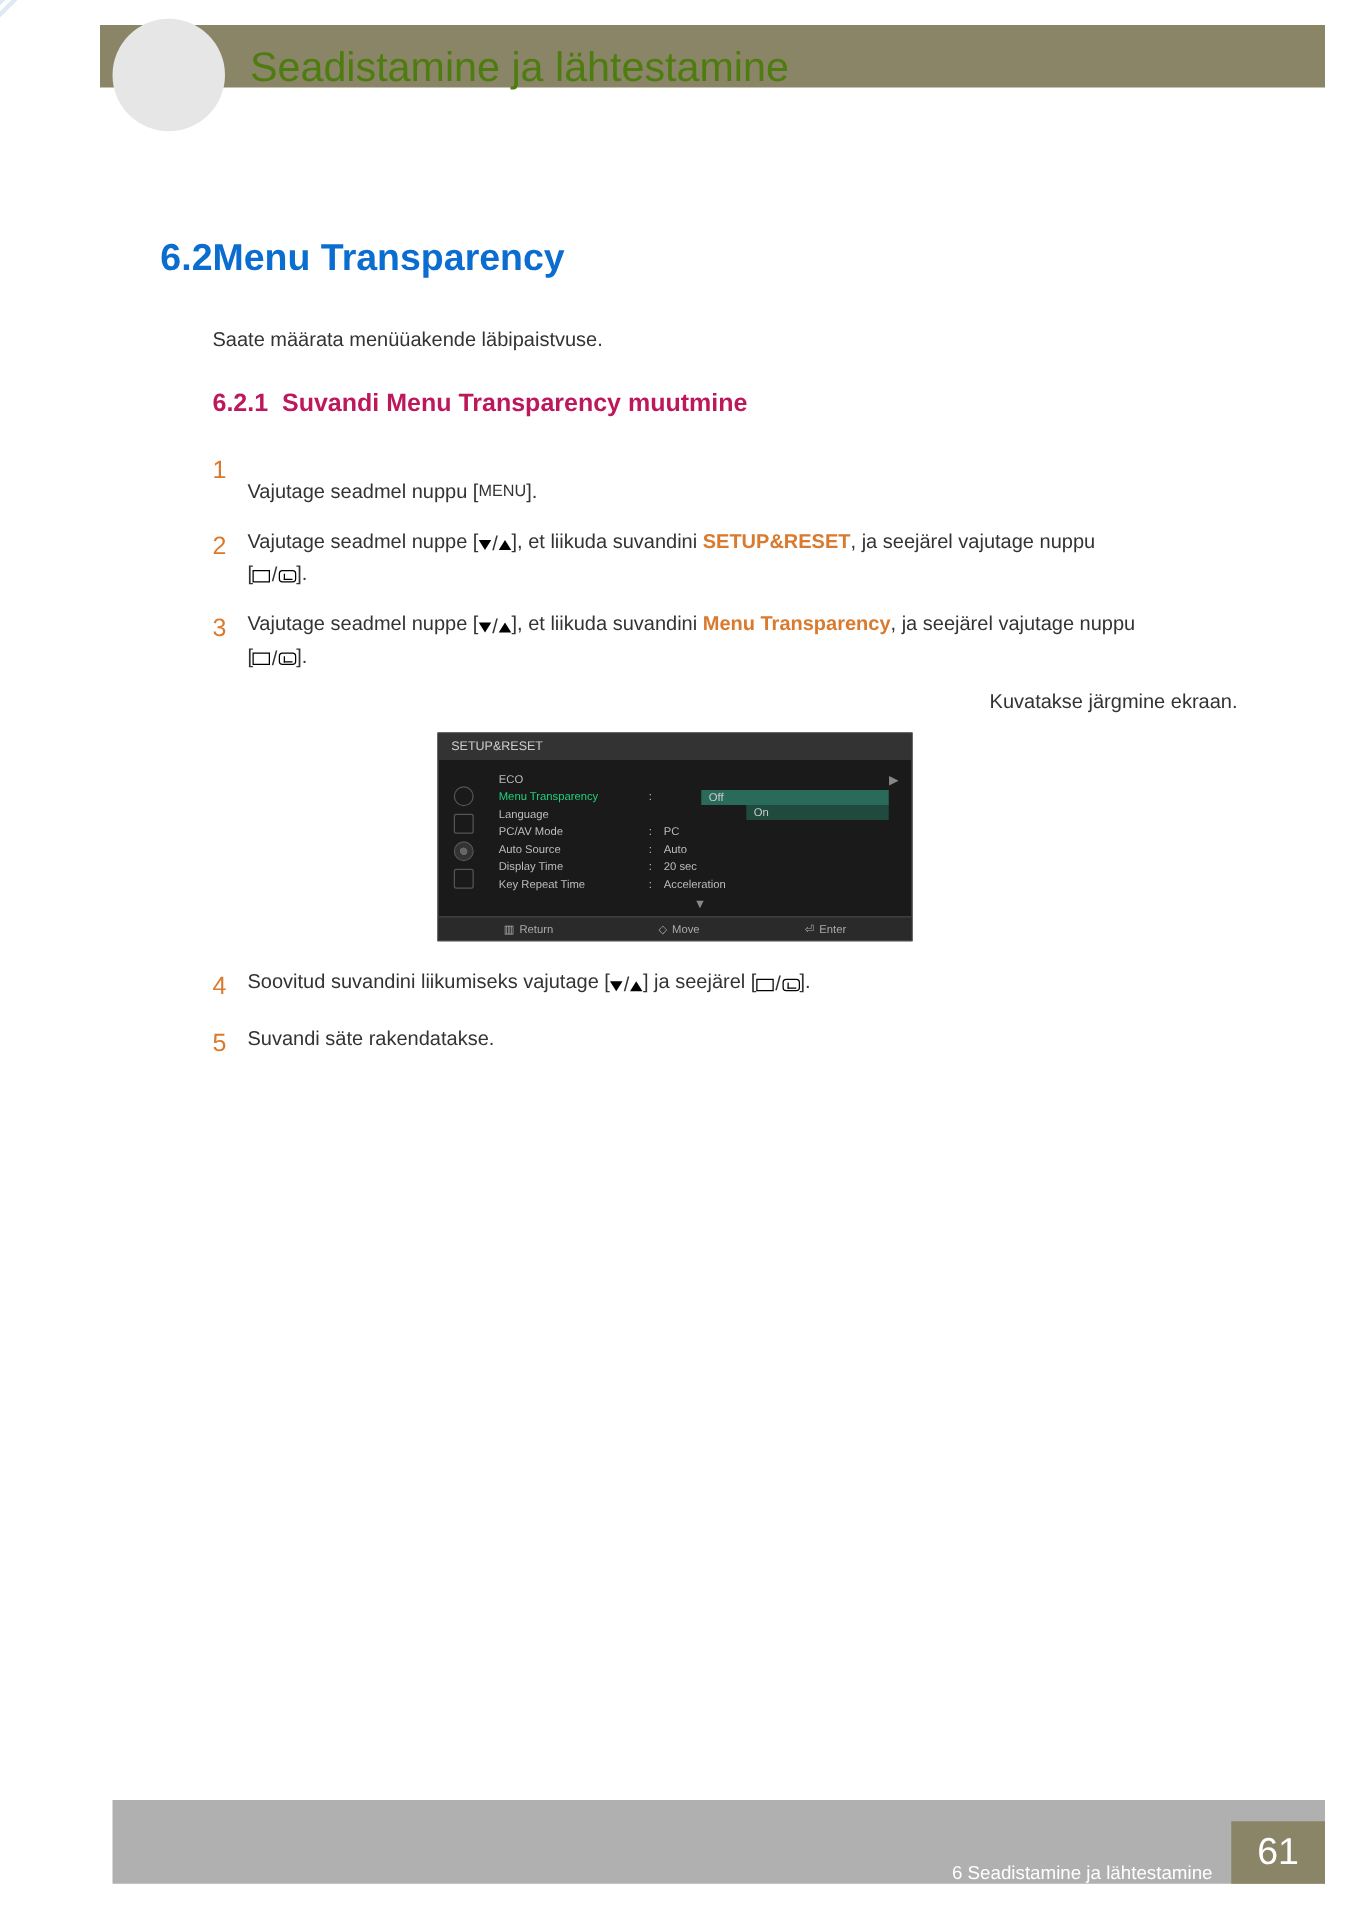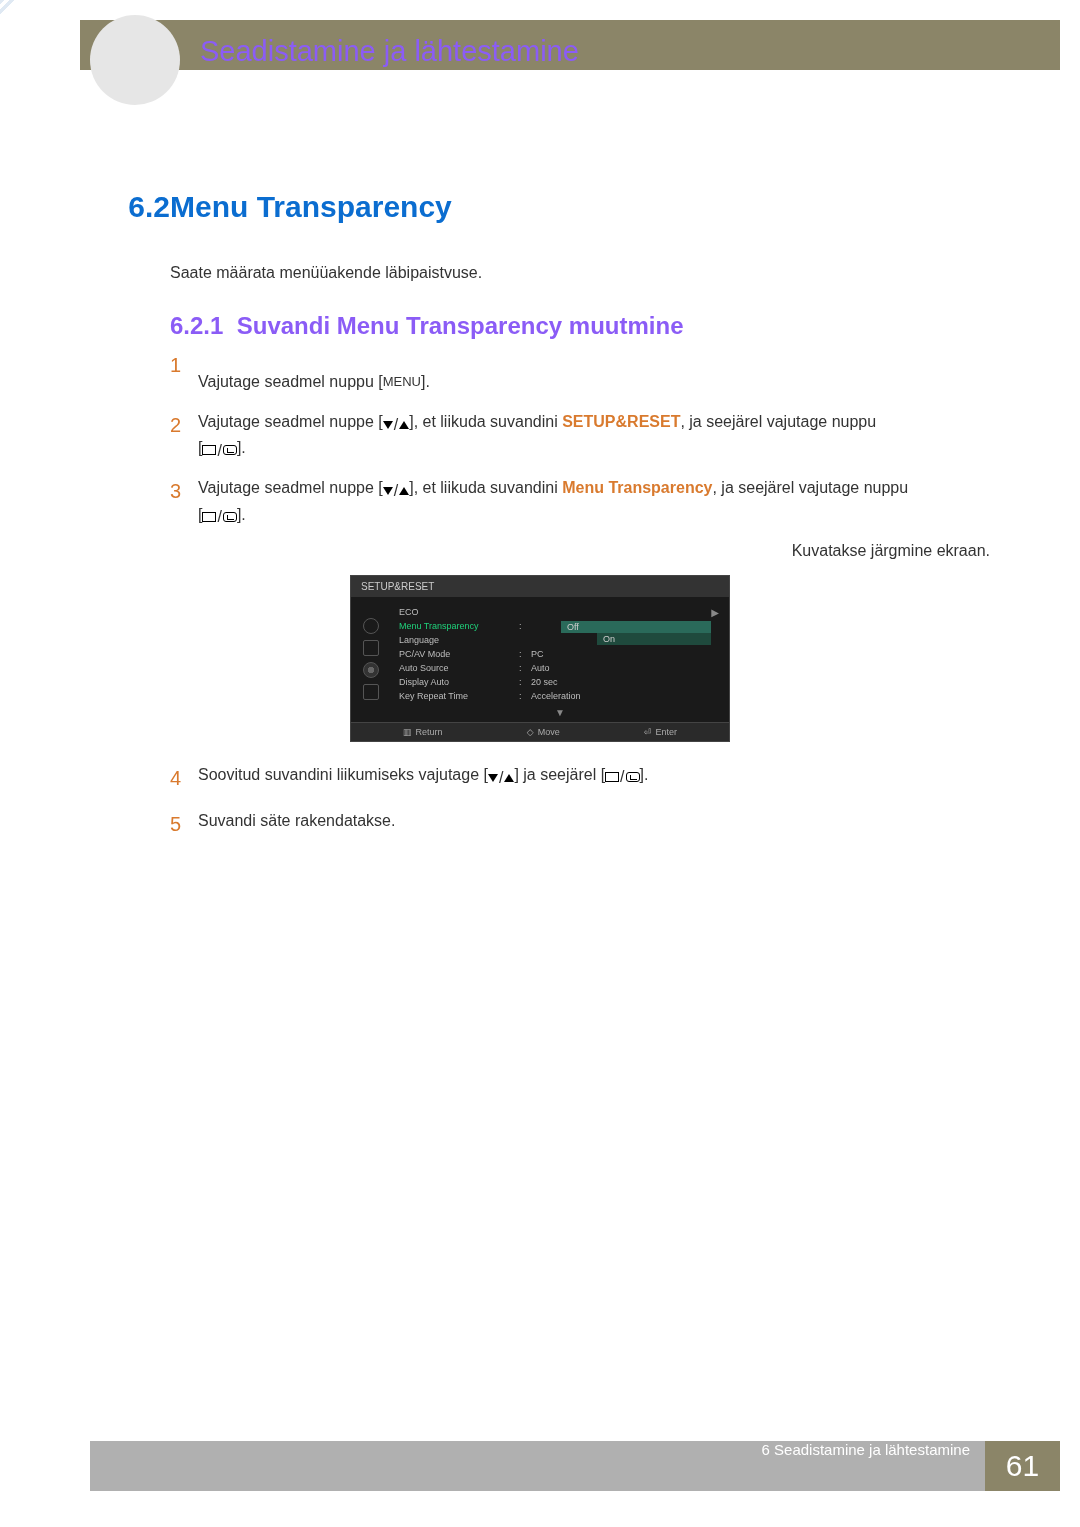--- a/index.html
+++ b/index.html
@@ -35,22 +35,22 @@
     width: 90px;
     height: 90px;
     border-radius: 50%;
     background: #e6e6e6;
     z-index: 1;
   }
   .chapter-title {
     position: absolute;
     top: 35px;
     left: 200px;
-    font-size: 29px;
-    color: #8b5cf6;
+    font-size: 33px;
+    color: #4d7c0f;
     font-weight: normal;
     z-index: 2;
   }
   .content {
     position: absolute;
     top: 190px;
     left: 90px;
     right: 90px;
   }
   .section-row {
@@ -70,25 +70,25 @@
     color: #0b6dd0;
     font-weight: bold;
   }
   .intro {
     font-size: 16px;
     margin-left: 80px;
     margin-bottom: 30px;
     color: #333;
   }
   .subsection {
-    font-size: 24px;
-    color: #8b5cf6;
+    font-size: 20px;
+    color: #be185d;
     font-weight: bold;
     margin-left: 80px;
-    margin-bottom: 9px;
+    margin-bottom: 25px;
   }
   .step-list {
     margin-left: 80px;
   }
   .step {
     display: flex;
     margin-bottom: 14px;
     font-size: 16px;
     line-height: 1.6;
   }
@@ -228,27 +228,27 @@
     font-size: 9px;
     color: #aaa;
     justify-content: space-around;
     border-top: 1px solid #444;
   }
   .osd-footer span { display: inline-flex; align-items: center; gap: 4px; }
 
   
   .page-footer {
     position: absolute;
-    bottom: 36px;
+    bottom: 20px;
     left: 90px;
     right: 20px;
-    height: 50px;
+    height: 67px;
     background: #b0b0b0;
     display: flex;
-    align-items: flex-start;
+    align-items: flex-end;
     justify-content: flex-end;
   }
   .footer-text {
     color: #fff;
     font-size: 15px;
     padding-right: 15px;
   }
   .footer-pagebox {
     background: #8b8568;
     color: #fff;
@@ -334,21 +334,21 @@
           <div class="osd-label">PC/AV Mode</div>
           <div class="osd-colon">:</div>
           <div class="osd-value">PC</div>
         </div>
         <div class="osd-row">
           <div class="osd-label">Auto Source</div>
           <div class="osd-colon">:</div>
           <div class="osd-value">Auto</div>
         </div>
         <div class="osd-row">
-          <div class="osd-label">Display Auto</div>
+          <div class="osd-label">Display Time</div>
           <div class="osd-colon">:</div>
           <div class="osd-value">20 sec</div>
         </div>
         <div class="osd-row">
           <div class="osd-label">Key Repeat Time</div>
           <div class="osd-colon">:</div>
           <div class="osd-value">Acceleration</div>
         </div>
         <div class="osd-arrow-down">▼</div>
         <div class="osd-options">

